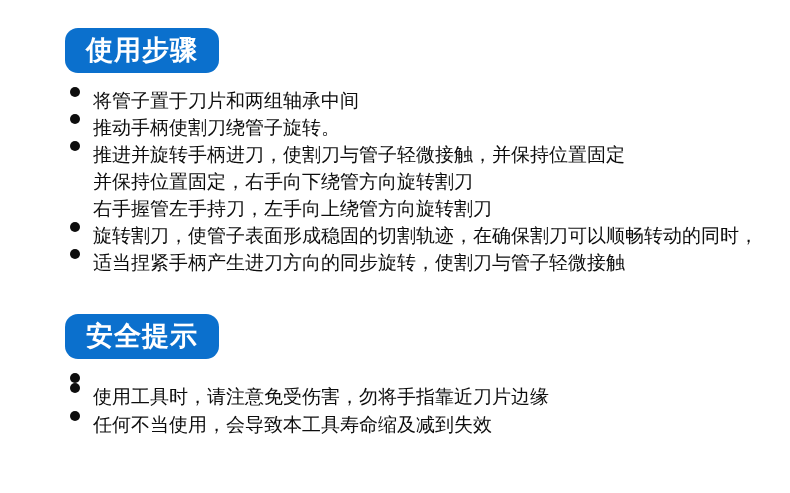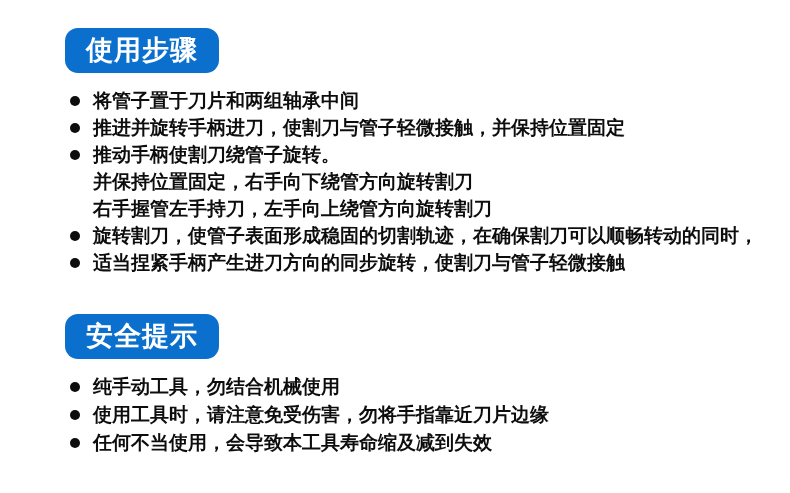--- a/index.html
+++ b/index.html
@@ -32,23 +32,23 @@
     border-radius: 13px;
     letter-spacing: 1px;
   }
   .list {
     list-style: none;
     margin: 14px 0 0 0;
     padding: 0;
   }
   .item {
     display: flex;
-    align-items: center;
+    align-items: flex-start;
     font-size: 19px;
-    font-weight: bold;
+    font-weight: normal;
     color: var(--text, #0d0d0d);
     line-height: 27px;
     white-space: nowrap;
   }
   .safety .item { line-height: 28px; }
   .bullet {
     flex: 0 0 10px;
     width: 10px;
     height: 10px;
     border-radius: 50%;
@@ -65,25 +65,25 @@
 
   <section class="section-usage">
     <div class="badge">使用步骤</div>
     <ul class="list">
         <li class="item">
     <span class="bullet"></span>
     <span class="item-text">将管子置于刀片和两组轴承中间</span>
   </li>
         <li class="item">
     <span class="bullet"></span>
-    <span class="item-text">推进并旋转手柄进刀，使割刀与管子轻微接触，并保持位置固定</span>
+    <span class="item-text">推动手柄使割刀绕管子旋转。</span>
   </li>
         <li class="item">
     <span class="bullet"></span>
-    <span class="item-text">推动手柄使割刀绕管子旋转。</span>
+    <span class="item-text">推进并旋转手柄进刀，使割刀与管子轻微接触，并保持位置固定</span>
   </li>
         <li class="item no-bullet">
     <span class="bullet"></span>
     <span class="item-text">并保持位置固定，右手向下绕管方向旋转割刀</span>
   </li>
         <li class="item no-bullet">
     <span class="bullet"></span>
     <span class="item-text">右手握管左手持刀，左手向上绕管方向旋转割刀</span>
   </li>
         <li class="item">
@@ -95,21 +95,20 @@
     <span class="item-text">适当捏紧手柄产生进刀方向的同步旋转，使割刀与管子轻微接触</span>
   </li>
       </ul>
   </section>
 
   <section class="section-safety safety">
     <div class="badge">安全提示</div>
     <ul class="list">
         <li class="item">
     <span class="bullet"></span>
-    <span class="item-text">纯手动工具，勿结合机械使用</span>
   </li>
         <li class="item">
     <span class="bullet"></span>
     <span class="item-text">使用工具时，请注意免受伤害，勿将手指靠近刀片边缘</span>
   </li>
         <li class="item">
     <span class="bullet"></span>
     <span class="item-text">任何不当使用，会导致本工具寿命缩及减到失效</span>
   </li>
       </ul>

